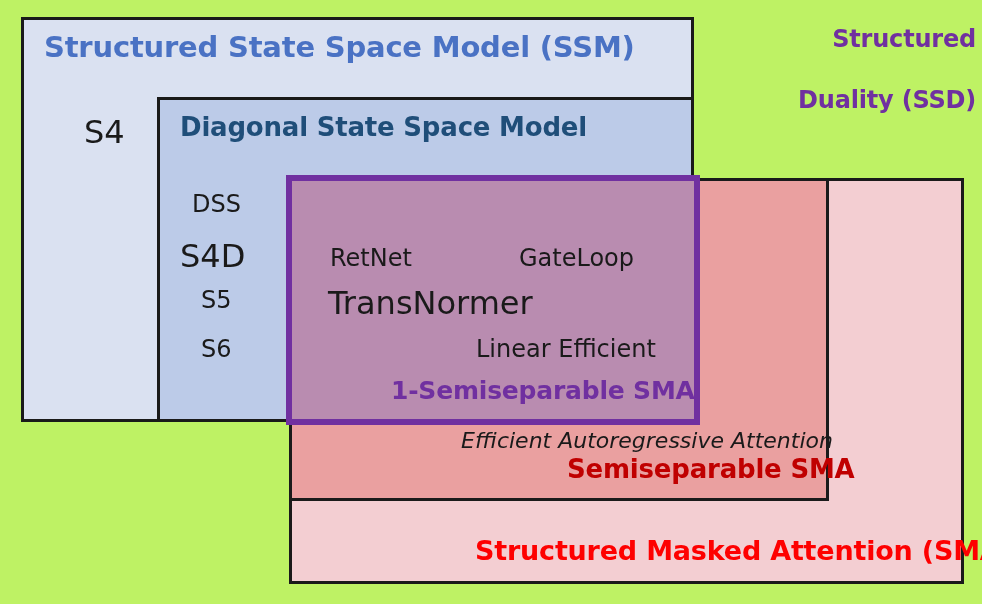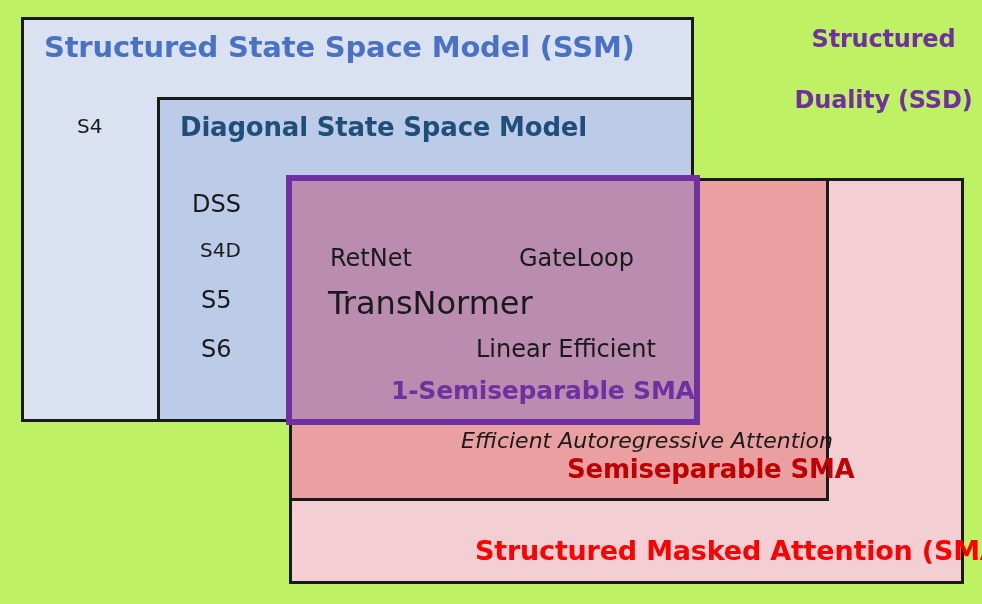--- a/index.html
+++ b/index.html
@@ -109,21 +109,21 @@
     font-size: 26px;
     color: #1f4e79;
     z-index: 60;
   }
   .ttl-ssd {
     left: 791px;
     top: 24px;
     width: 185px;
     font-size: 24px;
     color: #7030a0;
-    text-align: center;
+    text-align: right;
     white-space: normal;
     line-height: 1.28;
     z-index: 60;
   }
   .ttl-scalar {
     left: 318px;
     top: 196px;
     font-size: 25px;
     color: #7030a0;
     z-index: 60;
@@ -153,23 +153,23 @@
     left: 461px;
     top: 430px;
     font-size: 22px;
     color: #1a1a1a;
     font-style: italic;
     font-weight: normal;
     z-index: 60;
   }
 
   
-  .lbl-s4   { left: 77px;  top: 116px; font-size: 20px; z-index: 60; }
+  .lbl-s4   { left: 84px;  top: 116px; font-size: 32px; z-index: 60; }
   .lbl-dss  { left: 192px; top: 192px; font-size: 24px; z-index: 60; }
-  .lbl-s4d  { left: 200px; top: 240px; font-size: 20px; z-index: 60; }
+  .lbl-s4d  { left: 180px; top: 240px; font-size: 32px; z-index: 60; }
   .lbl-s5   { left: 201px; top: 288px; font-size: 24px; z-index: 60; }
   .lbl-s6   { left: 201px; top: 337px; font-size: 24px; z-index: 60; }
 
   .lbl-retnet   { left: 330px; top: 246px; font-size: 24px; z-index: 60; }
   .lbl-gateloop { left: 519px; top: 246px; font-size: 24px; z-index: 60; }
   .lbl-transnormer { left: 328px; top: 287px; font-size: 32px; z-index: 60; }
   .lbl-linearattn  { left: 476px; top: 337px; font-size: 24px; z-index: 60; }
 </style>
 </head>
 <body>

